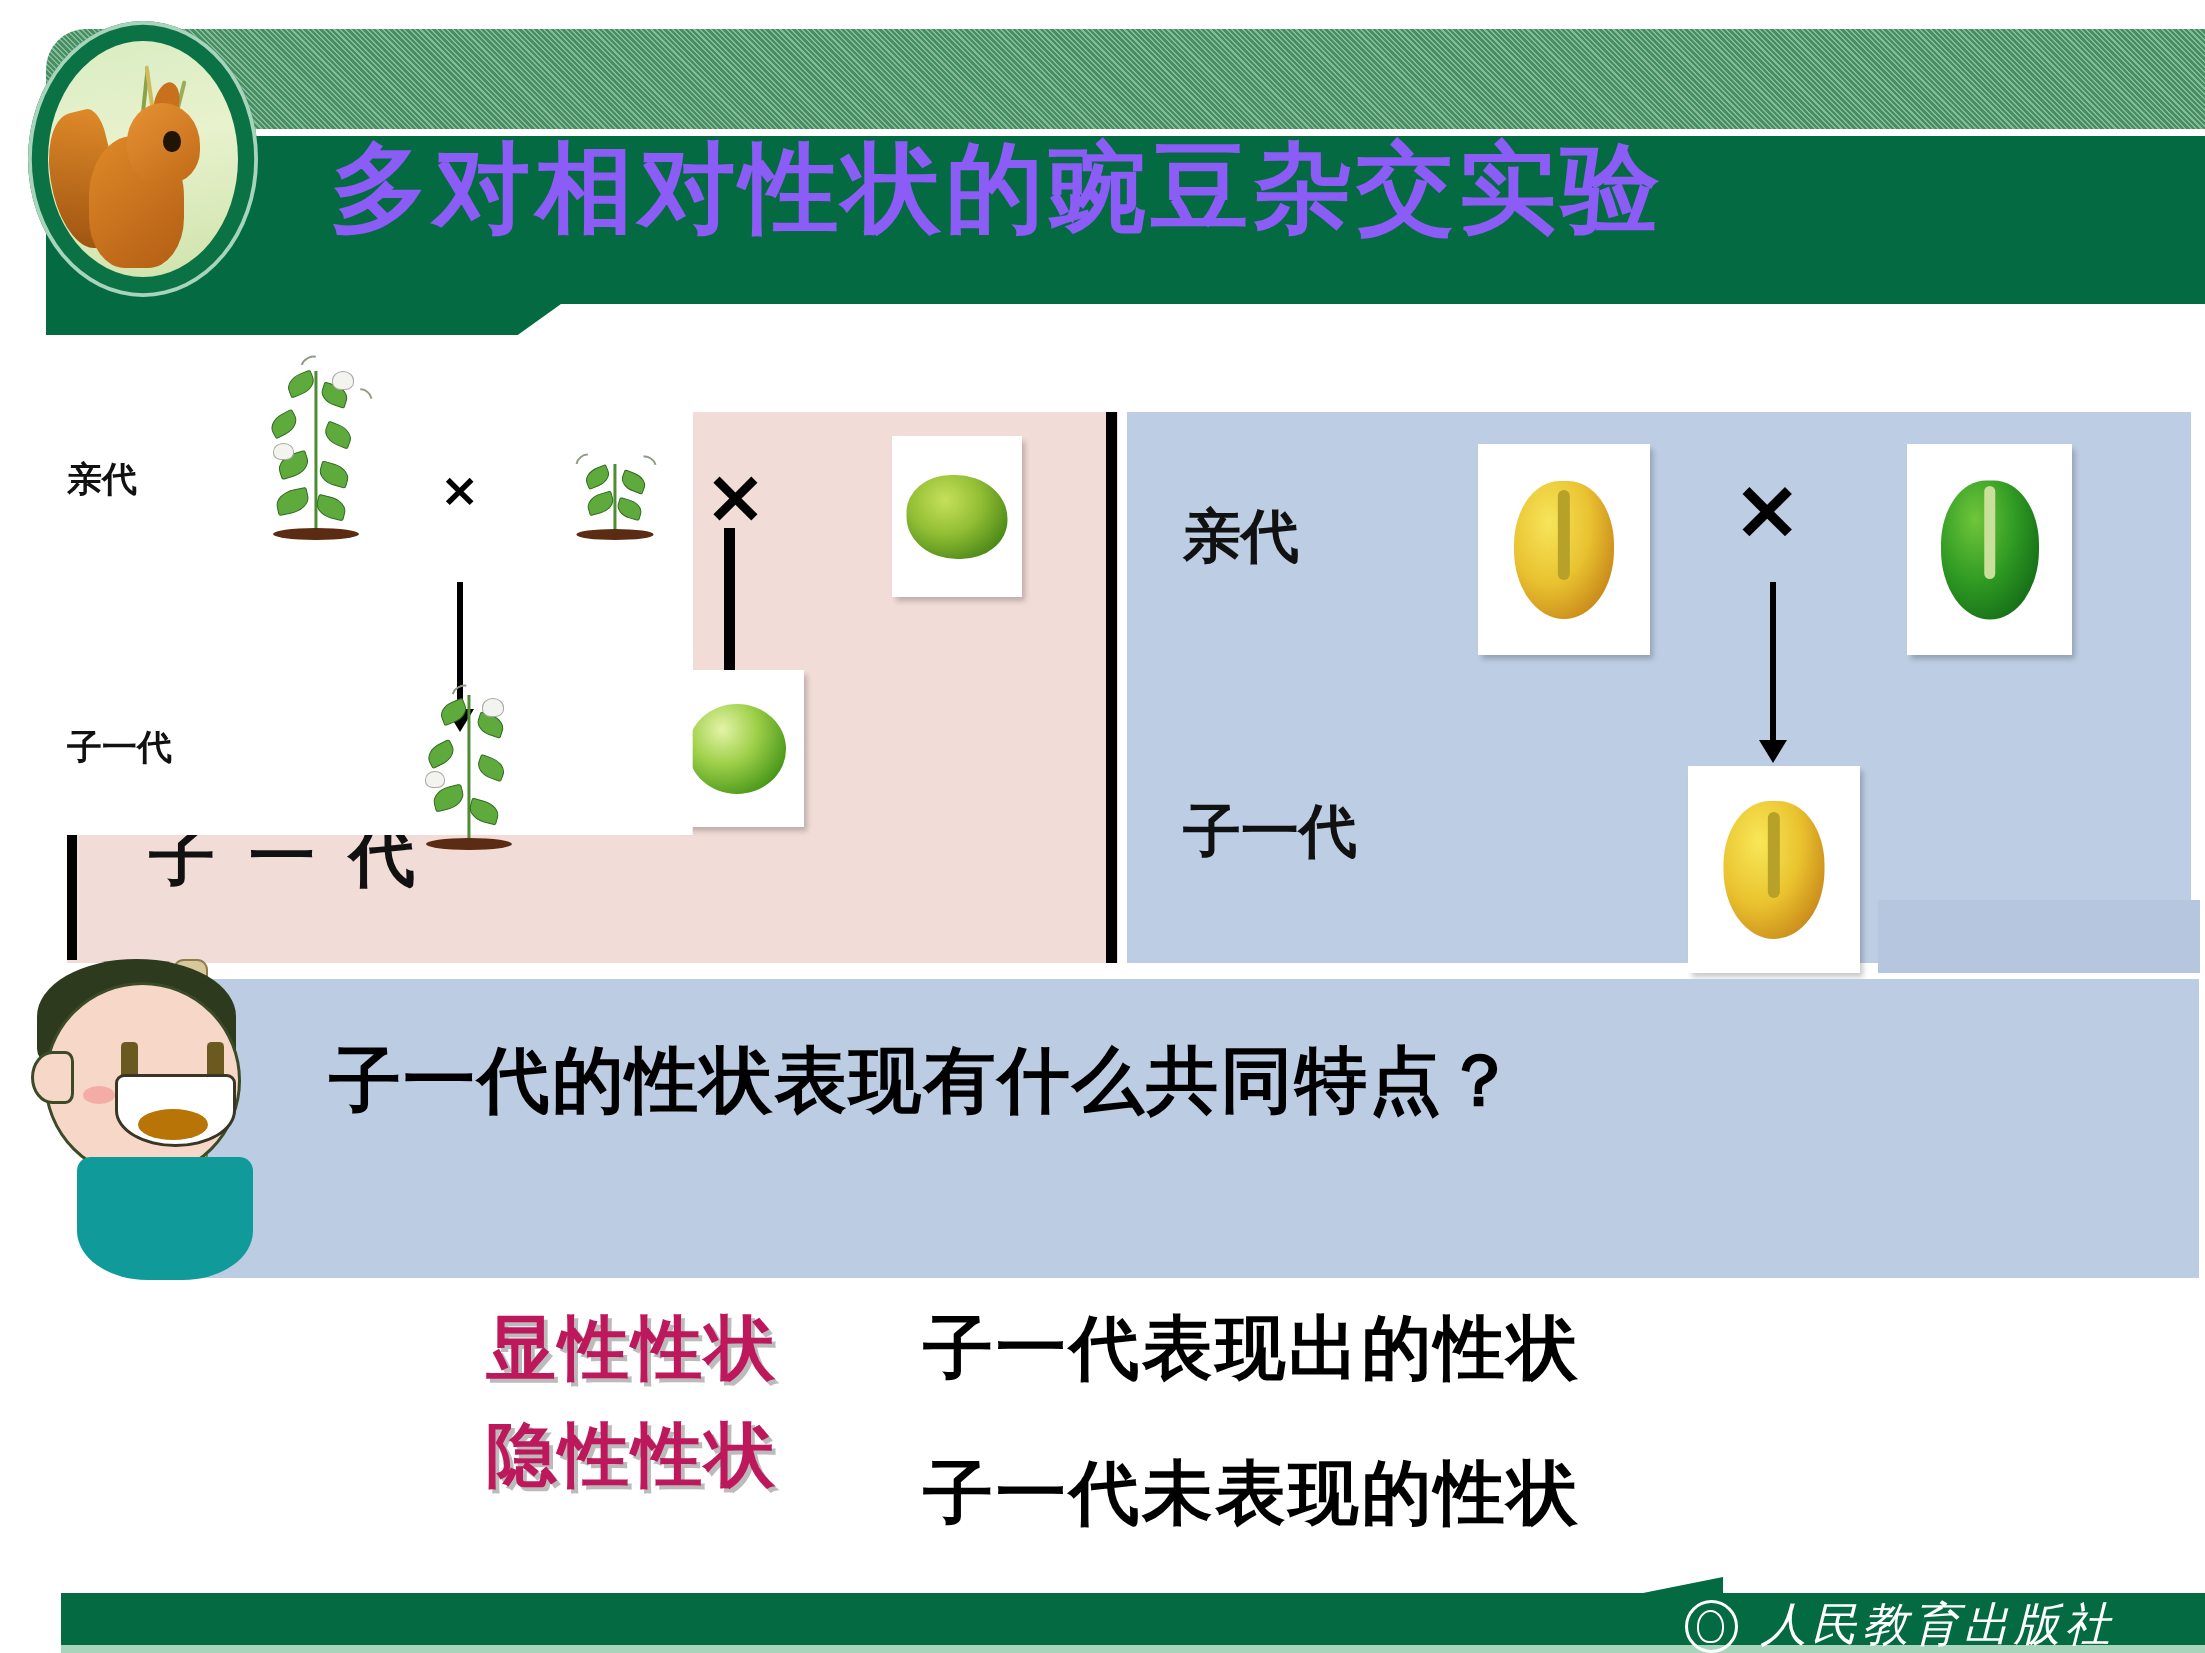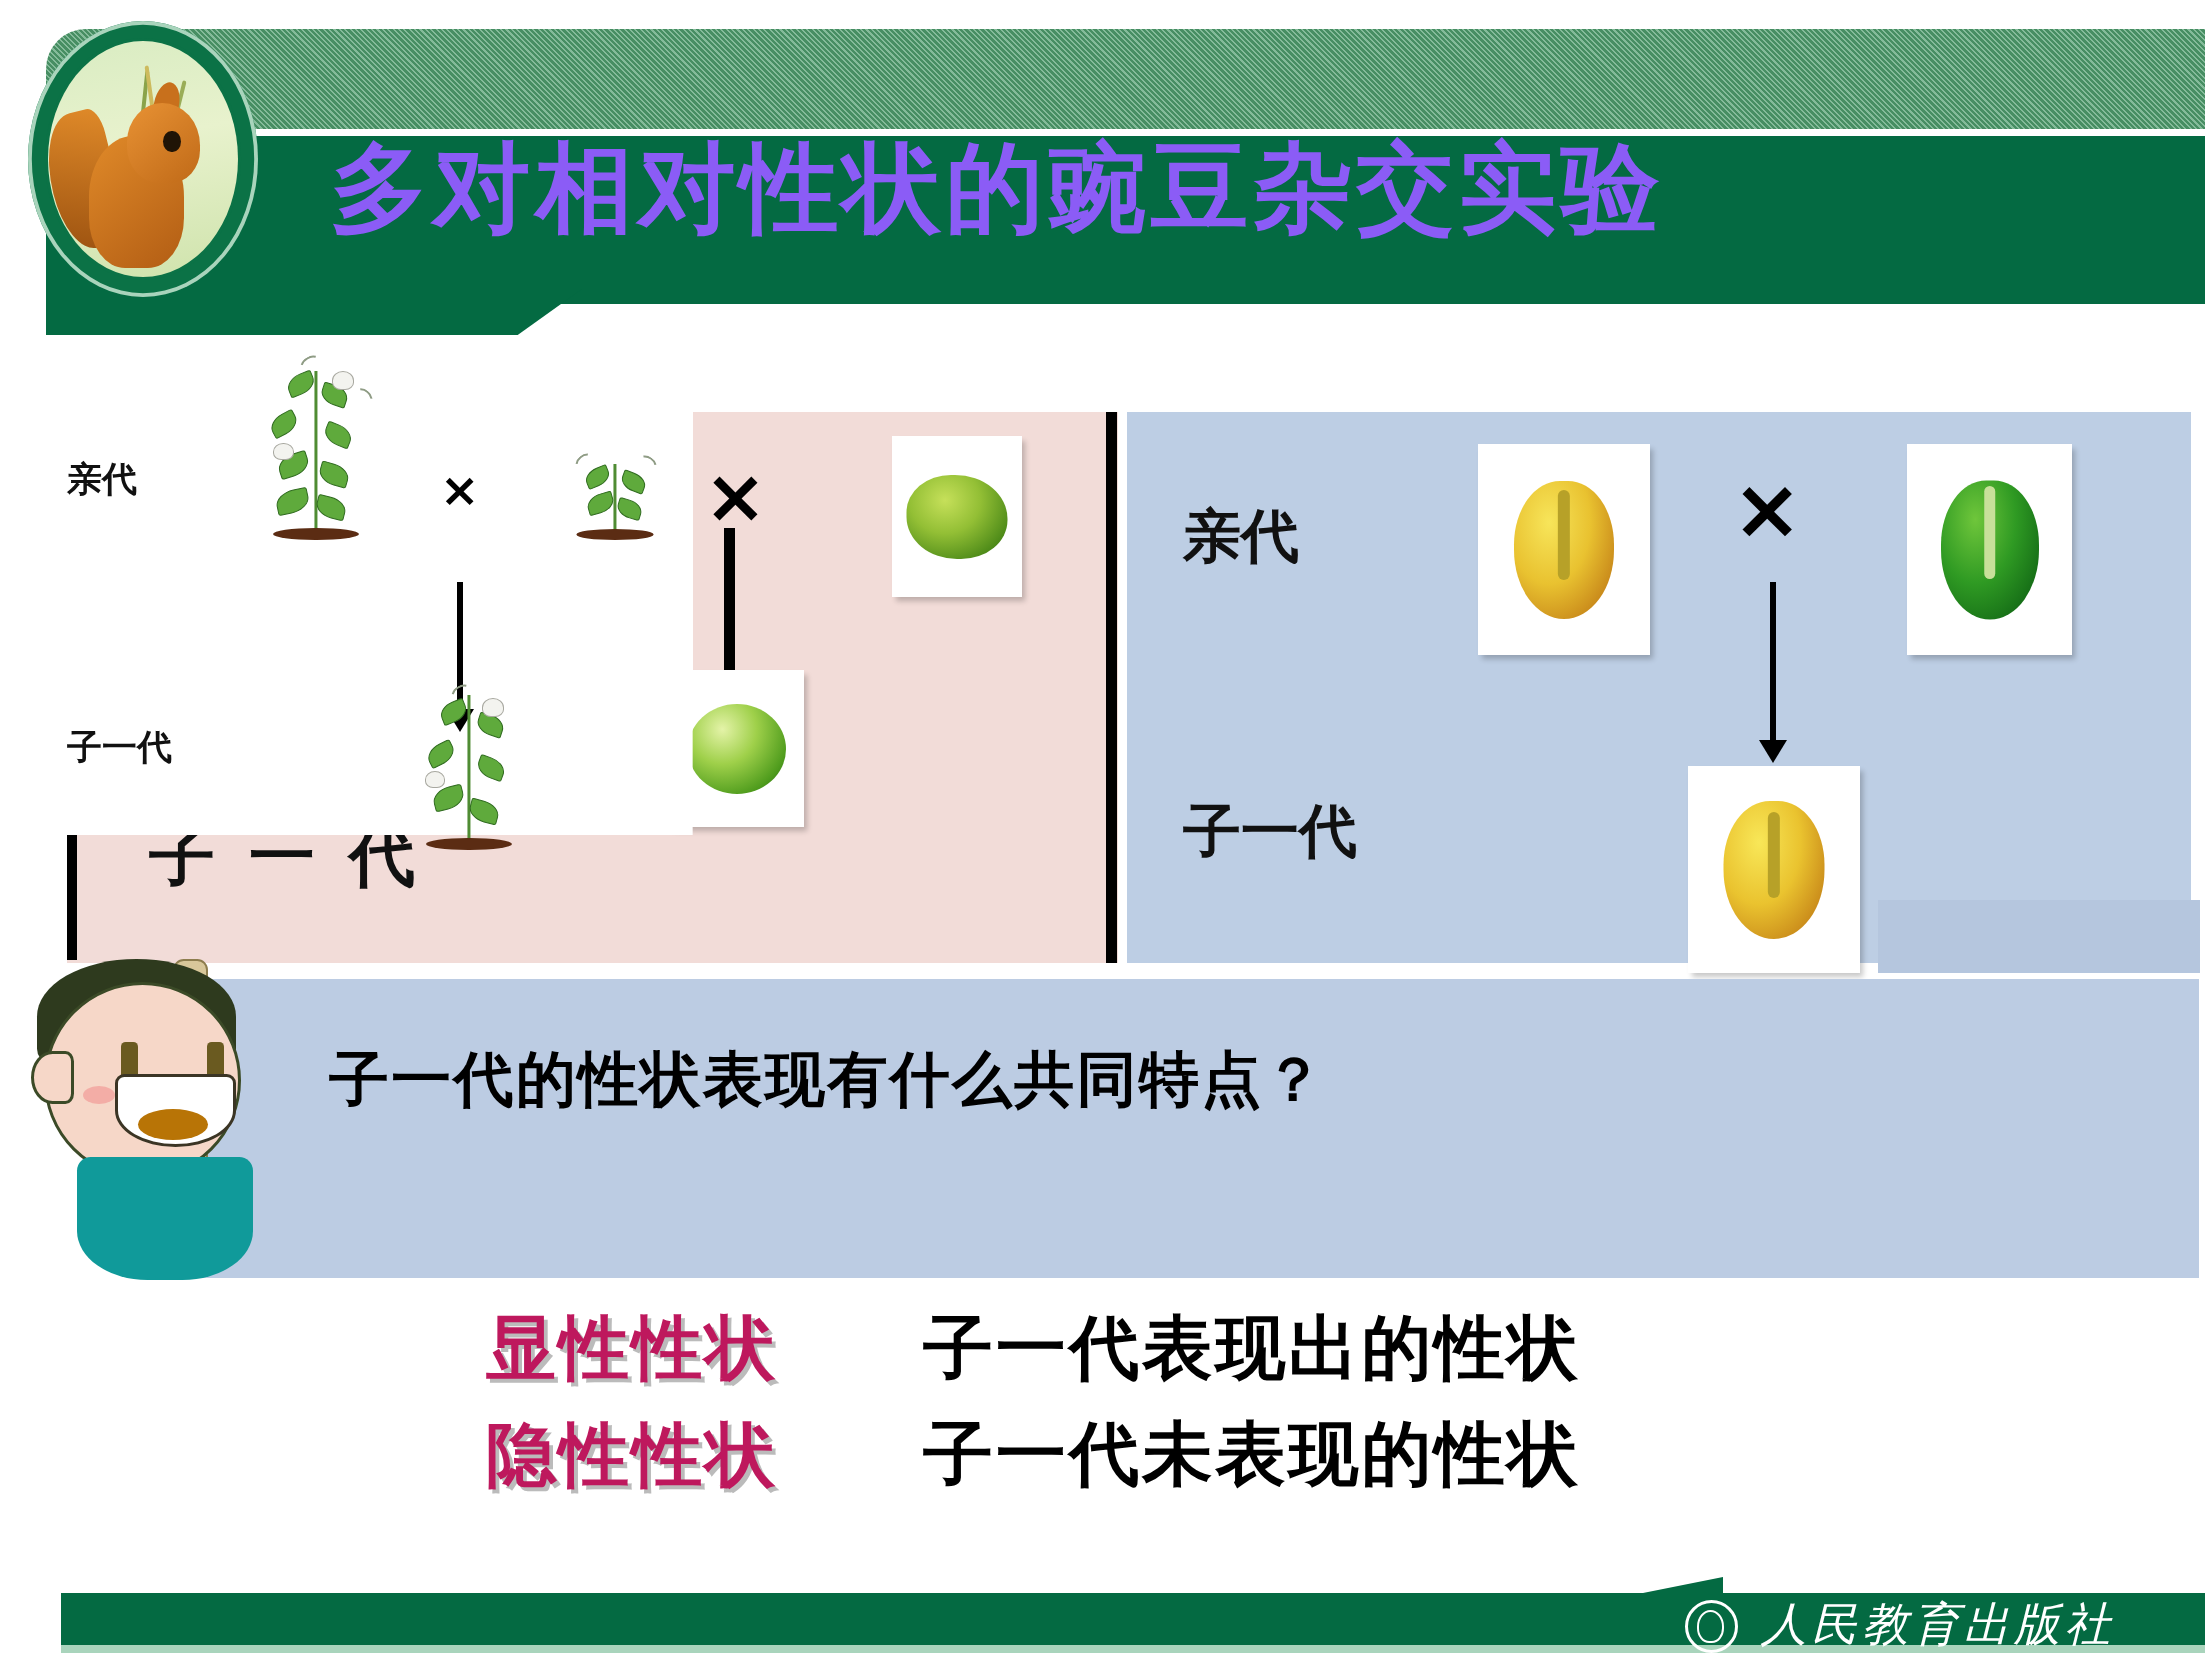--- a/index.html
+++ b/index.html
@@ -58,21 +58,21 @@
   
   #blue-panel{position:absolute;left:1127px;top:412px;width:1064px;height:551px;
      background:#bdcee4;}
   #blue-panel-shadow{position:absolute;left:1878px;top:900px;width:322px;height:73px;
      background:#b5c6de;}
 
   
   #question-box{position:absolute;left:199px;top:979px;width:2000px;height:299px;
      background:#bcccE3;}
   #question-text{position:absolute;left:329px;top:1026px;width:1761px;height:107px;
-     font-size:60px;line-height:107px;font-weight:bold;color:#000;
+     font-size:72px;line-height:107px;font-weight:bold;color:#000;
      letter-spacing:2.3px;white-space:nowrap;
      font-family:"DejaVu Serif","Liberation Serif",serif;}
 
   
   .gen-label{position:absolute;font-size:35px;font-weight:bold;color:#111;
      white-space:nowrap;font-family:"DejaVu Serif","Liberation Serif",serif;}
   .gen-label-lg{position:absolute;font-size:58px;font-weight:bold;color:#111;
      white-space:nowrap;font-family:"DejaVu Serif","Liberation Serif",serif;}
   #lbl-hidden{position:absolute;left:149px;top:812px;font-size:66px;font-weight:bold;
      color:#111;letter-spacing:34px;white-space:nowrap;
@@ -292,21 +292,21 @@
   <div class="boy-cheek" style="left:60px;top:127px;"></div>
   <div id="boy-mouth"></div>
   <div id="boy-tongue"></div>
   <div id="boy-body"></div>
 </div>
 
 <div class="term" style="left:486px;top:1302px;">显性性状</div>
 <div class="defn" style="left:923px;top:1302px;">子一代表现出的性状</div>
 
 <div class="term" style="left:486px;top:1409px;">隐性性状</div>
-<div class="defn" style="left:923px;top:1408px;">子一代未表现的性状</div>
+<div class="defn" style="left:923px;top:1447px;">子一代未表现的性状</div>
 
 <div id="footer-notch"></div>
 <div id="footer-bar"></div>
 <div id="footer-bar-under"></div>
 <div id="footer-logo-mark"></div>
 <div id="footer-logo-leaf"></div>
 <div id="footer-press-name">人民教育出版社</div>
 
 
 </body></html>

